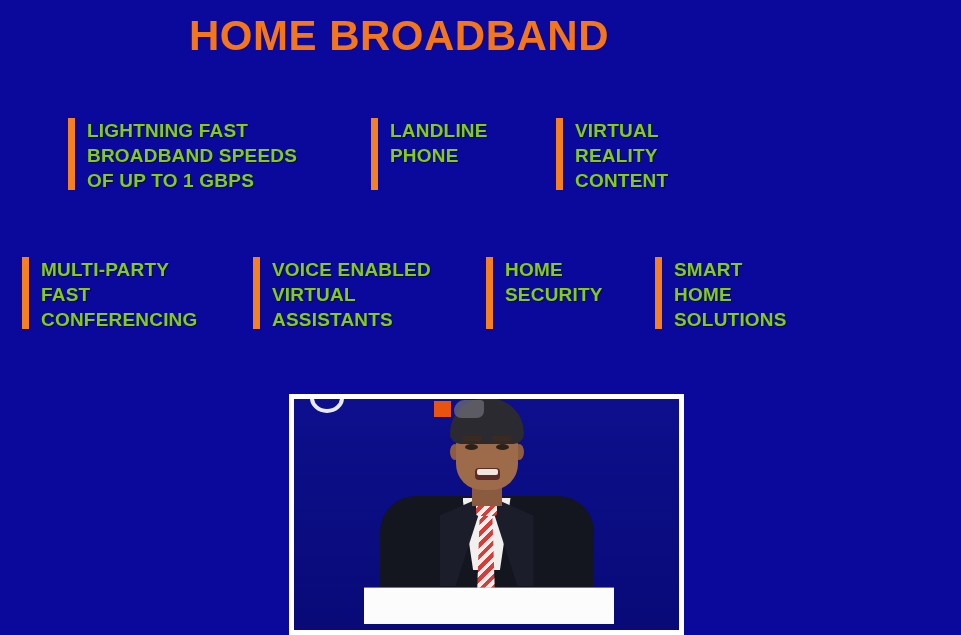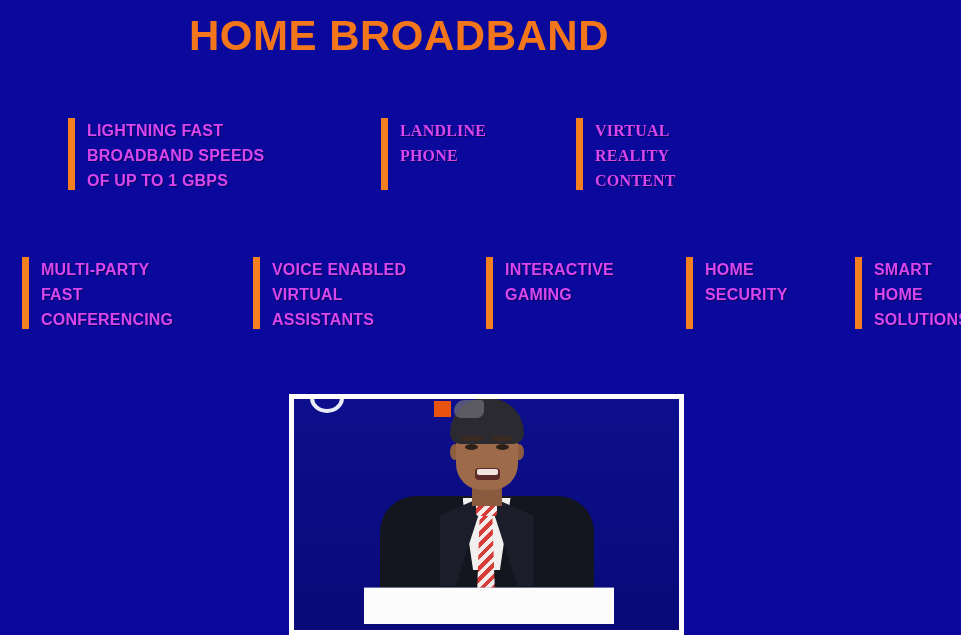--- a/index.html
+++ b/index.html
@@ -58,31 +58,31 @@
 
   .accent-bar {
     width: 7px;
     min-width: 7px;
     height: 72px;
     background: #f4801f;
     margin-right: 12px;
   }
 
   .feature-label {
-    color: #d946ef;
-    font-size: 16px;
+    color: #84cc16;
+    font-size: 19px;
     font-weight: bold;
     line-height: 25px;
     letter-spacing: 0.2px;
     white-space: pre-line;
     text-shadow: 1px 1px 0 rgba(0,0,0,0.45);
   }
 
   
-  #feature-row-1 .feature-item + .feature-item { margin-left: 36px; font-family: Liberation Serif, serif; }
+  #feature-row-1 .feature-item + .feature-item { margin-left: 26px; }
   #feature-row-2 .feature-item + .feature-item { margin-left: 26px; }
 
   #item-r1-0 .feature-label { width: 258px; }
   #item-r1-1 .feature-label { width: 140px; }
   #item-r1-2 .feature-label { width: 206px; }
   #item-r1-3 .feature-label { width: 130px; }
 
   #item-r2-0 .feature-label { width: 186px; }
   #item-r2-1 .feature-label { width: 188px; }
   #item-r2-2 .feature-label { width: 155px; }
@@ -341,25 +341,20 @@
 CONFERENCING</div>
     </div>
 
     <div class="feature-item" id="item-r2-1">
       <div class="accent-bar"></div>
       <div class="feature-label">VOICE ENABLED
 VIRTUAL
 ASSISTANTS</div>
     </div>
 
-    <div class="feature-item" id="item-r2-2">
-      <div class="accent-bar"></div>
-      <div class="feature-label">INTERACTIVE
-GAMING</div>
-    </div>
 
     <div class="feature-item" id="item-r2-3">
       <div class="accent-bar"></div>
       <div class="feature-label">HOME
 SECURITY</div>
     </div>
 
     <div class="feature-item" id="item-r2-4">
       <div class="accent-bar"></div>
       <div class="feature-label">SMART

